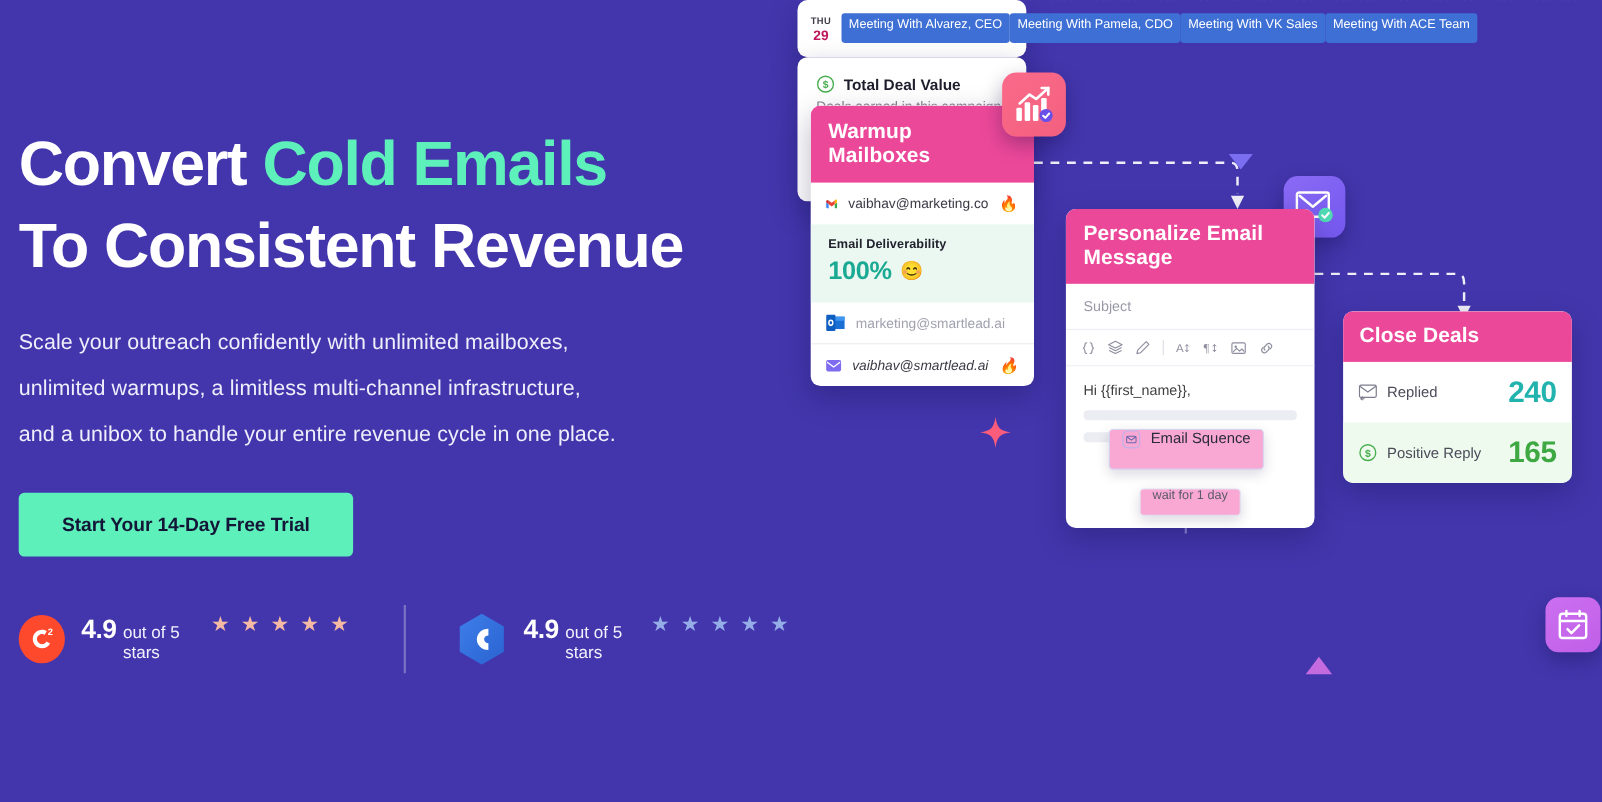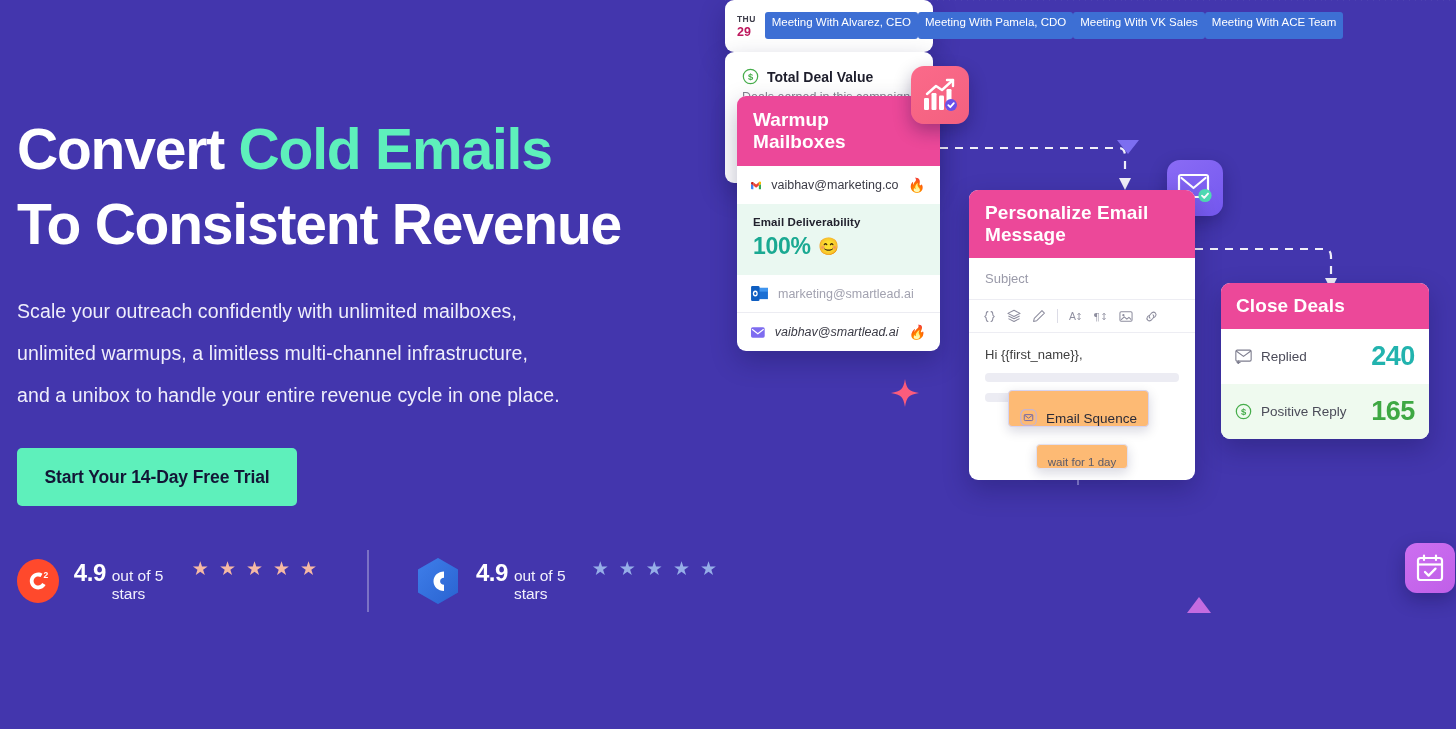--- a/index.html
+++ b/index.html
@@ -46,21 +46,21 @@
     color: #efeefb;
     font-weight: 400;
     letter-spacing: .1px;
   }
 
   #cta {
     margin-top: 32px;
     display: inline-flex;
     align-items: center;
     justify-content: center;
-    width: 280px; height: 58px;
+    width: 304px; height: 58px;
     background: #5ef0bb;
     border: none; border-radius: 5px;
     color: #131636;
     font-size: 17.5px; font-weight: 700;
     font-family: "Liberation Sans", sans-serif;
     cursor: pointer;
     letter-spacing: -.1px;
   }
 
   #ratings { margin-top: 44px; display: flex; align-items: center; }
@@ -116,22 +116,22 @@
   .subject { padding: 13px 16px; font-size: 13px; color: #9a9aa9; border-bottom: 1px solid #ededf3; }
   .toolbar { display: flex; align-items: center; gap: 11px; padding: 9px 14px;
              border-bottom: 1px solid #ededf3; color: #8e8e9f; }
   .toolbar .sep { width: 1px; height: 14px; background: #dcdce6; }
   .body-area { padding: 14px 16px 6px; }
   .greet { font-size: 13px; color: #404040; }
   .skel { height: 9px; background: #ececf3; border-radius: 4px; margin-top: 11px; }
   .skel.w1 { width: 100%; }
   .skel.w2 { width: 72%; }
 
-  .node { position: absolute; background: #fdba74; border: 1px solid #d6d3f0;
-          border-radius: 4px; display: flex; align-items: flex-end; justify-content: center;
+  .node { position: absolute; background: #f9a8d4; border: 1px solid #d6d3f0;
+          border-radius: 4px; display: flex; align-items: flex-start; justify-content: center;
           gap: 9px; font-size: 13.5px; color: #2b2b38;
           box-shadow: 0 4px 12px rgba(15,10,60,.16); }
   #node-sequence { left: 283px; top: 390px; width: 141px; height: 37px; z-index: 3; }
   #node-wait { left: 311px; top: 444px; width: 92px; height: 25px; font-size: 11.5px;
                color: #5b5b6b; border-color: #e2e0ef; z-index: 3; }
   #node-follow { left: 285px; top: 487px; width: 140px; height: 35px; z-index: 3; }
 
   
   #closedeals { left: 496px; top: 283px; width: 208px; }
   #closedeals .card-head { padding: 12px 15px; }
@@ -139,21 +139,21 @@
   .deal-row.green { background: #effaef; }
   .deal-label { display:flex; align-items:center; gap: 9px; font-size: 13.5px; color: #4b4b59; }
   .deal-num { margin-left: auto; font-size: 27px; font-weight: 600; letter-spacing: -.4px; }
   .deal-num.teal { color: #22b3ae; }
   .deal-num.green { color: #3ea843; }
 
   
   #meetings { left: 496px; top: 437px; width: 208px; background:#fff; border-radius: 9px;
               box-shadow: 0 10px 26px rgba(15,10,60,.28); padding: 12px 11px 13px 12px;
               display: flex; gap: 9px; }
-  .mt-date { display:flex; flex-direction:column; padding-top:2px; }
+  .mt-date { display:flex; flex-direction:column; align-items:center; padding-top:2px; }
   .mt-dow { font-size: 8.5px; font-weight: 700; color: #3d3d4a; letter-spacing: .4px; }
   .mt-day { font-size: 12.5px; font-weight: 700; color: #be185d; margin-top: 1px; }
   .mt-list { flex: 1; display: flex; gap: 0; }
   .mt-chip { background: #3d6fd4; color: #fff; font-size: 11.5px; border-radius: 3px;
              padding: 4px 7px; white-space: nowrap; overflow: hidden; }
 
   
   #totaldeal { left: 496px; top: 563px; width: 208px; background:#fff; border-radius: 9px;
                box-shadow: 0 10px 26px rgba(15,10,60,.28); padding: 16px 17px 18px; }
   .tdv-title { display:flex; align-items:center; gap:8px; font-size: 14px; font-weight: 700; color:#1e1e2c; }

